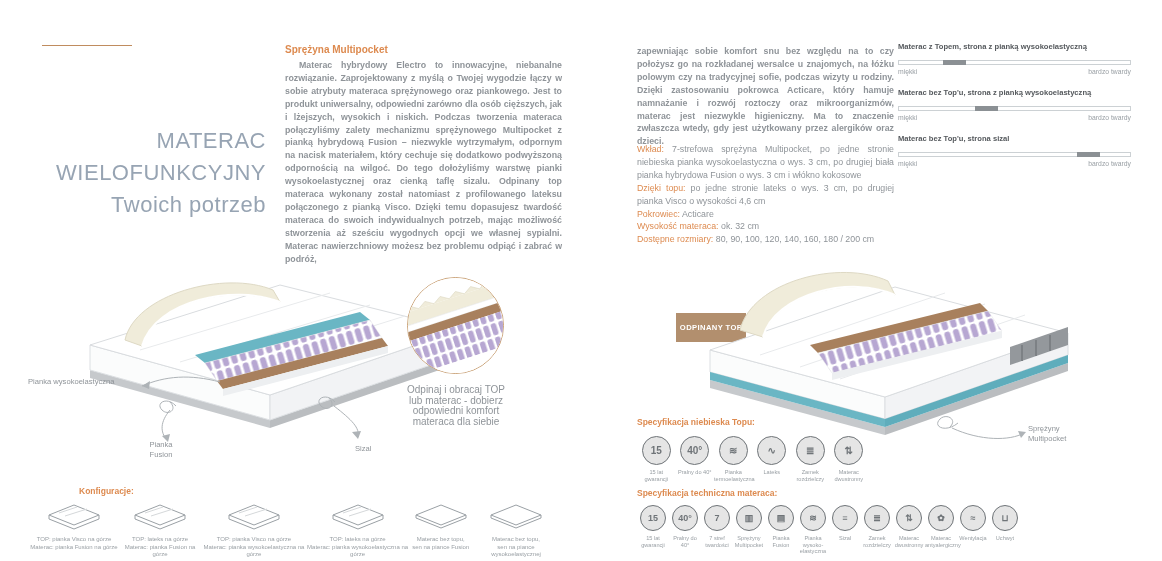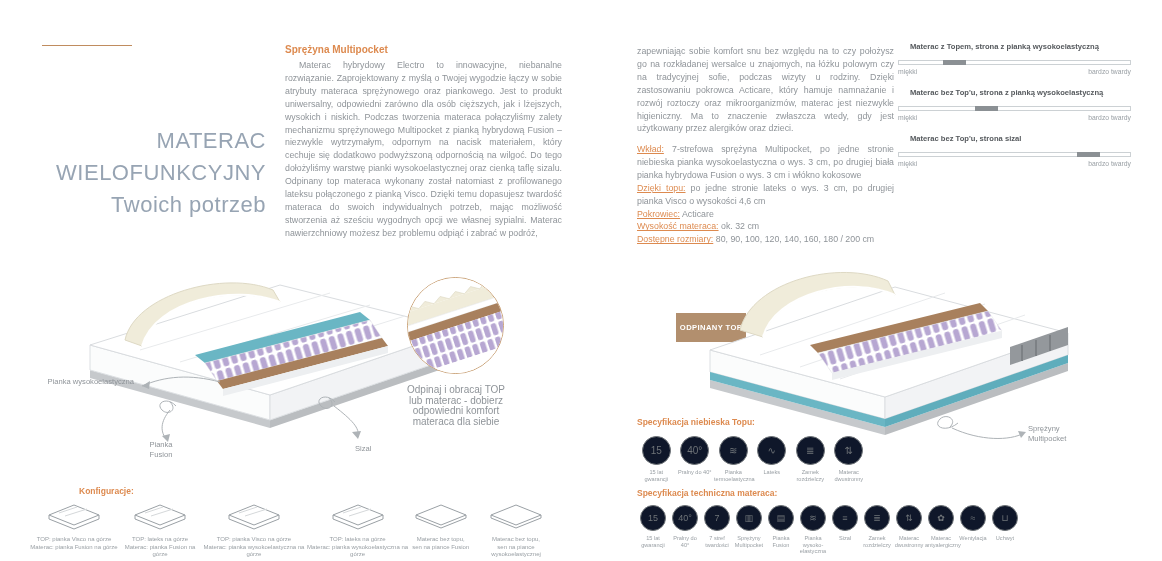--- a/index.html
+++ b/index.html
@@ -5,45 +5,45 @@
   * { margin:0; padding:0; box-sizing:border-box; }
   html,body { background:#ffffff; }
   body { font-family:"Liberation Sans", sans-serif; }
   #canvas { position:relative; width:1162px; height:561px; background:#fff; overflow:hidden; }
 
   
   .rule { position:absolute; left:42px; top:45px; width:90px; height:1px; background:#c08c5f; }
   .title { position:absolute; left:12px; top:78px; width:254px; text-align:right;
            font-size:22px; line-height:32px; color:#97a4b3; font-weight:400; letter-spacing:.5px;margin-top:47px; }
   .sec-head { position:absolute; color:#dd8a4f; font-size:10px; font-weight:bold; }
-  .body-par { position:absolute; color:#8f9499; font-size:8.8px; line-height:12.9px; text-align:justify; }
+  .body-par { position:absolute; color:#8f9499; font-size:8.8px; line-height:12.9px; text-align:justify;font-weight:bold; }
   #left-par { left:285px; top:59px; width:277px; text-indent:14px; }
   #right-par { left:637px; top:45px; width:257px; }
 
   
   .specs { position:absolute; left:637px; top:143px; width:257px; color:#8f9499;
            font-size:8.8px; line-height:12.9px; text-align:justify; }
-  .spec-label { color:#dd8a4f;text-decoration:underline; }
+  .spec-label { color:#dd8a4f; }
 
   
   .scales { position:absolute; left:898px; top:42px; width:233px; }
   .scale { margin-bottom:13px; }
-  .scale-label { font-size:7.6px; font-weight:bold; color:#55595d; margin-bottom:9px;margin-left:12px; }
+  .scale-label { font-size:7.6px; font-weight:bold; color:#55595d; margin-bottom:9px; }
   .scale-bar { position:relative; width:233px; height:5px; border:1px solid #ccd1d4; background:#fff; }
   .scale-marker { position:absolute; top:-1px; height:5px; background:#8b9094; }
   .scale-ends { display:flex; justify-content:space-between; font-size:6.8px; color:#9aa0a5; margin-top:3px; }
 
   
   .badge { position:absolute; left:676px; top:313px; width:70px; height:29px; background:#b28f6e;
            color:#fff; font-size:7.6px; font-weight:bold; letter-spacing:.4px;
            display:flex; align-items:center; justify-content:center; }
 
   
   .diag-label { position:absolute; color:#8f9499; font-size:7.6px; line-height:10px; }
-  #lbl-pw { left:28px; top:377px; width:106px; text-align:right; }
+  #lbl-pw { left:28px; top:377px; width:106px; }
   #lbl-pf { left:138px; top:440px; width:46px; text-align:center; }
   #lbl-sz { left:355px; top:444px; }
   #lbl-spring { left:1028px; top:424px; width:60px; }
   .callout { position:absolute; left:407px; top:277px; width:97px; height:97px; border-radius:50%;
              border:1.5px solid #c9a176; overflow:hidden; background:#fff; }
   .callout-text { position:absolute; left:400px; top:385px; width:112px; text-align:center;
                   color:#8f9499; font-size:10px; line-height:10.5px; }
 
   
   #konfig-head { left:42px; top:486px; font-size:8.5px;padding-left:37px; }
@@ -54,22 +54,22 @@
 
   
   #spec-top-head { left:637px; top:417px; font-size:8.5px; }
   #spec-mat-head { left:637px; top:488px; font-size:8.5px; }
   .icon-row { position:absolute; display:flex; }
   #row-top { left:637px; top:436px; width:232px; }
   #row-mat { left:637px; top:505px; width:384px; }
   .icon-item { display:flex; flex-direction:column; align-items:center; }
   #row-top .icon-item { width:38.5px; }
   #row-mat .icon-item { width:32px; }
-  .icon-circle { border:1.4px solid #6f7478; border-radius:50%; color:#6f7478; font-weight:normal;
-                 display:flex; align-items:center; justify-content:center; background:#0f172a; }
+  .icon-circle { border:1.4px solid #6f7478; border-radius:50%; color:#6f7478; font-weight:bold;
+                 display:flex; align-items:center; justify-content:center; background:#e5e5e5; }
   #row-top .icon-circle { width:29px; height:29px; font-size:10px; }
   #row-mat .icon-circle { width:26px; height:26px; font-size:9px; }
   .icon-cap { margin-top:4px; font-size:5.6px; line-height:6.5px; color:#9aa0a5; text-align:center; width:100%; }
 
   svg { display:block; }
 </style>
 </head>
 <body>
 
 <div id="canvas">

